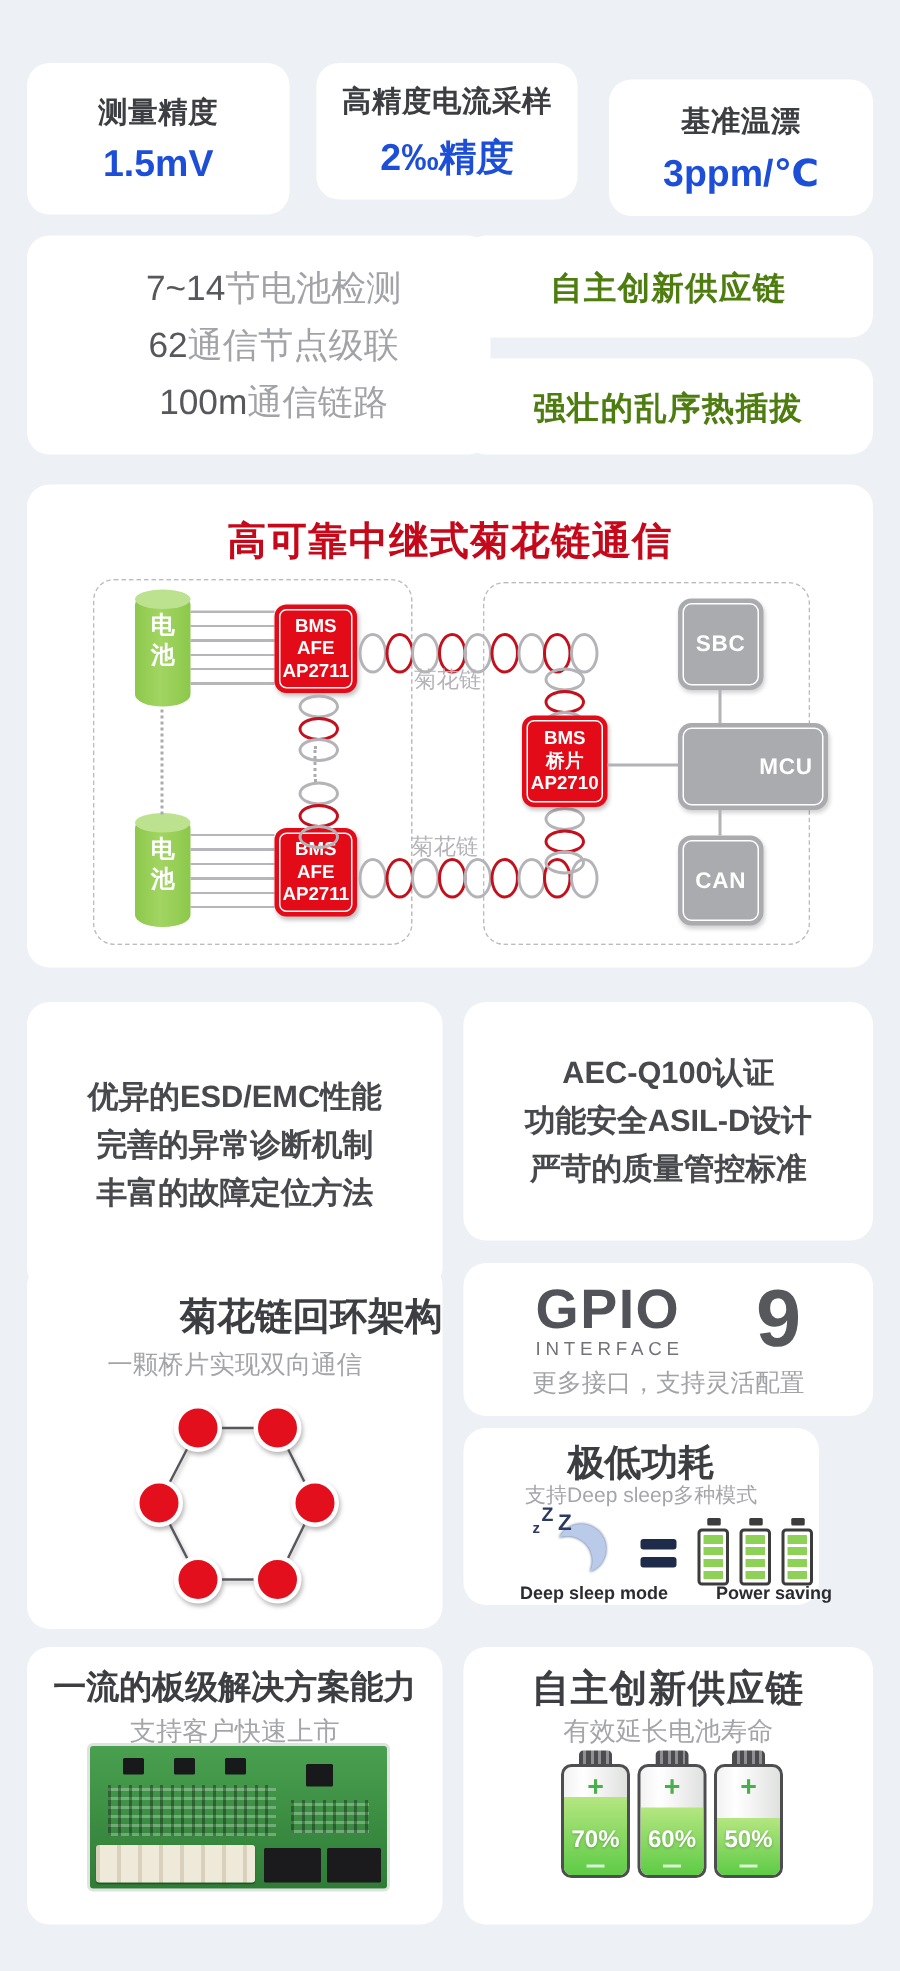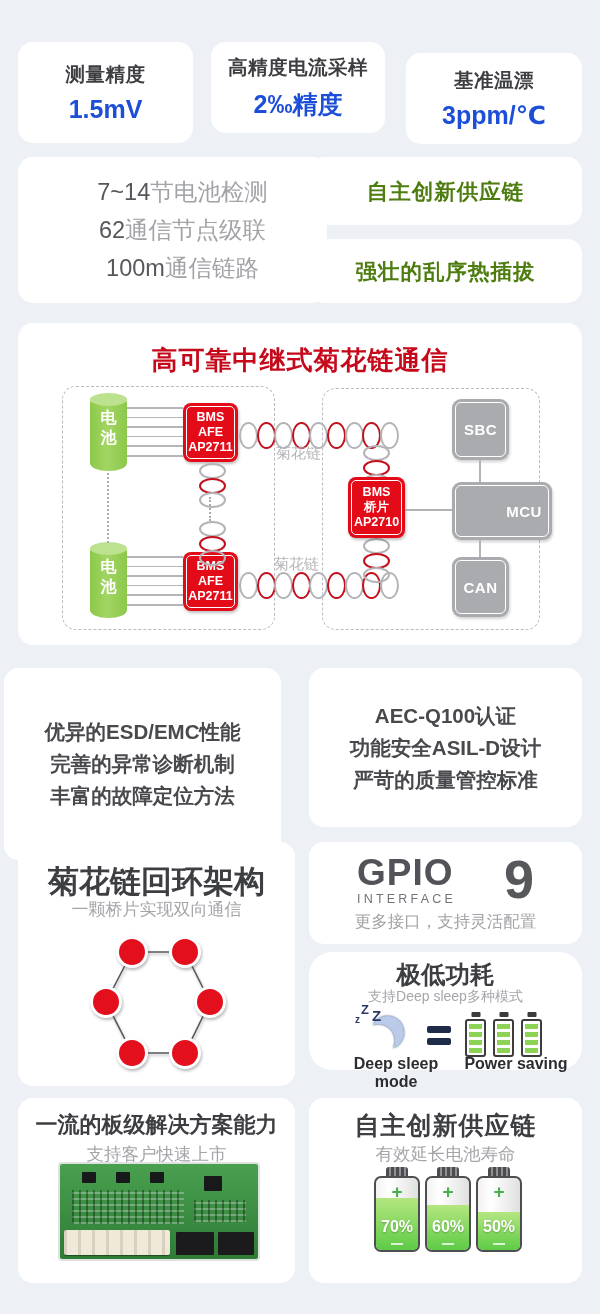--- a/index.html
+++ b/index.html
@@ -42,21 +42,21 @@
   .coil i:nth-child(2n){border-color:#c3101c;}
   .coil-v{flex-direction:column;}
   .coil-v i{width:23px;height:12px;margin-top:-1.5px;}
   .coil-v i:first-child{margin-top:0;}
   .vdots{position:absolute;border-left:2.4px dotted #ababaf;width:0;}
   .thin-line{position:absolute;background:#b3b3b7;}
   .daisy-label{position:absolute;font-size:15px;color:#b4b4b8;}
   .feature{display:flex;flex-direction:column;align-items:center;justify-content:center;}
   .feature-line{font-size:20.5px;line-height:32px;font-weight:bold;color:#48494d;}
   
-  .loop-title{position:absolute;top:19px;width:100%;text-align:center;font-size:31px;font-weight:bold;color:#3d3e42;}
+  .loop-title{position:absolute;top:19px;width:100%;text-align:right;font-size:25px;font-weight:bold;color:#3d3e42;}
   .loop-sub{position:absolute;top:56px;width:100%;text-align:center;font-size:17px;color:#a4a5a9;}
   .hex-svg{position:absolute;left:0;top:0;filter:drop-shadow(1px 2px 1.5px rgba(0,0,0,.28));}
   
   .gpio-row{position:absolute;top:12px;left:48px;display:flex;align-items:flex-start;}
   .gpio-name{font-size:37px;font-weight:800;color:#515358;letter-spacing:1px;line-height:1;}
   .gpio-sub{font-size:12.5px;letter-spacing:3.2px;color:#717378;margin-top:1px;}
   .gpio-count{font-size:54px;font-weight:600;color:#56585c;line-height:.95;margin-left:48px;margin-top:0;}
   .gpio-caption{position:absolute;bottom:11px;width:100%;text-align:center;font-size:16.5px;color:#a2a3a7;}
   
   .power-title{position:absolute;top:6px;width:100%;text-align:center;font-size:24.5px;font-weight:bold;color:#3d3e42;}
@@ -65,21 +65,21 @@
         box-shadow:inset -9px 8px 0 0 #b9cbe9;filter:drop-shadow(0 0 1px #33487c);}
   .zz{position:absolute;color:#2b3a63;font-weight:bold;}
   .equals{position:absolute;left:118px;top:74px;width:24px;}
   .equals span{display:block;height:7px;background:#1f2c49;border-radius:2px;margin-bottom:5px;}
   .sbat-row{position:absolute;left:156px;top:62px;display:flex;gap:7px;}
   .sbat{position:relative;width:17px;height:34px;border:2.5px solid #3c3c3c;border-radius:3px;background:#fff;margin-top:5px;}
   .sbat::before{content:"";position:absolute;top:-9px;left:50%;transform:translateX(-50%);
         width:9px;height:5px;background:#3c3c3c;border-radius:1px;}
   .sbat::after{content:"";position:absolute;inset:2px;border-radius:1px;
         background:repeating-linear-gradient(to top,#8ed157 0 5.5px,transparent 5.5px 8px);}
-  .icon-label{position:absolute;font-size:16px;font-weight:bold;color:#2b2c30;text-align:center;}
+  .icon-label{position:absolute;font-size:12px;font-weight:bold;color:#2b2c30;text-align:center;}
   
   .board-title{position:absolute;top:12px;width:100%;text-align:center;font-size:22px;font-weight:bold;color:#3d3e42;}
   .board-sub{position:absolute;top:44px;width:100%;text-align:center;font-size:17.5px;color:#a4a5a9;}
   .pcb{position:absolute;left:42px;top:66px;width:198px;height:95px;border-radius:2px;
        background:linear-gradient(180deg,#49a04f,#2f7c37);box-shadow:0 0 0 2px #dfe3e0;overflow:hidden;}
   .pcb-chip{position:absolute;background:#17191a;border-radius:1px;}
   .pcb-grid{position:absolute;background:
        repeating-linear-gradient(90deg,rgba(0,0,0,.32) 0 2px,transparent 2px 7px),
        repeating-linear-gradient(0deg,rgba(255,255,255,.28) 0 2px,transparent 2px 6px);}
   .pcb-strip{position:absolute;left:4px;top:66px;width:106px;height:25px;border-radius:2px;
@@ -223,21 +223,21 @@
       <div class="node-text">MCU</div>
     </div>
     <div class="node" style="left:434px;top:234px;width:57px;height:60px;">
       <div class="node-text">CAN</div>
     </div>
     <div class="thin-line" style="left:461px;top:137px;width:1.6px;height:22px;"></div>
     <div class="thin-line" style="left:461px;top:217px;width:1.6px;height:17px;"></div>
     <div class="thin-line" style="left:387px;top:186px;width:47px;height:1.6px;"></div>
   </div>
 
-  <div class="card feature" style="left:4px;top:668px;width:277px;height:192px;">
+  <div class="card feature" style="left:18px;top:668px;width:277px;height:192px;">
     <div class="feature-line">优异的ESD/EMC性能</div>
     <div class="feature-line">完善的异常诊断机制</div>
     <div class="feature-line">丰富的故障定位方法</div>
   </div>
   <div class="card feature" style="left:309px;top:668px;width:273px;height:159px;">
     <div class="feature-line">AEC-Q100认证</div>
     <div class="feature-line">功能安全ASIL-D设计</div>
     <div class="feature-line">严苛的质量管控标准</div>
   </div>
 
@@ -268,21 +268,21 @@
     <div class="gpio-row">
       <div>
         <div class="gpio-name">GPIO</div>
         <div class="gpio-sub">INTERFACE</div>
       </div>
       <div class="gpio-count">9</div>
     </div>
     <div class="gpio-caption">更多接口，支持灵活配置</div>
   </div>
 
-  <div class="card" style="left:309px;top:952px;width:273px;height:118px;border-radius:23px;">
+  <div class="card" style="left:309px;top:952px;width:237px;height:118px;">
     <div class="power-title">极低功耗</div>
     <div class="power-sub">支持Deep sleep多种模式</div>
     <div class="moon"></div>
     <span class="zz" style="left:52px;top:50px;font-size:13px;">Z</span>
     <span class="zz" style="left:63px;top:55px;font-size:15px;">Z</span>
     <span class="zz" style="left:46px;top:62px;font-size:10px;">z</span>
     <div class="equals">
         <span></span>
         <span></span>
       </div>

